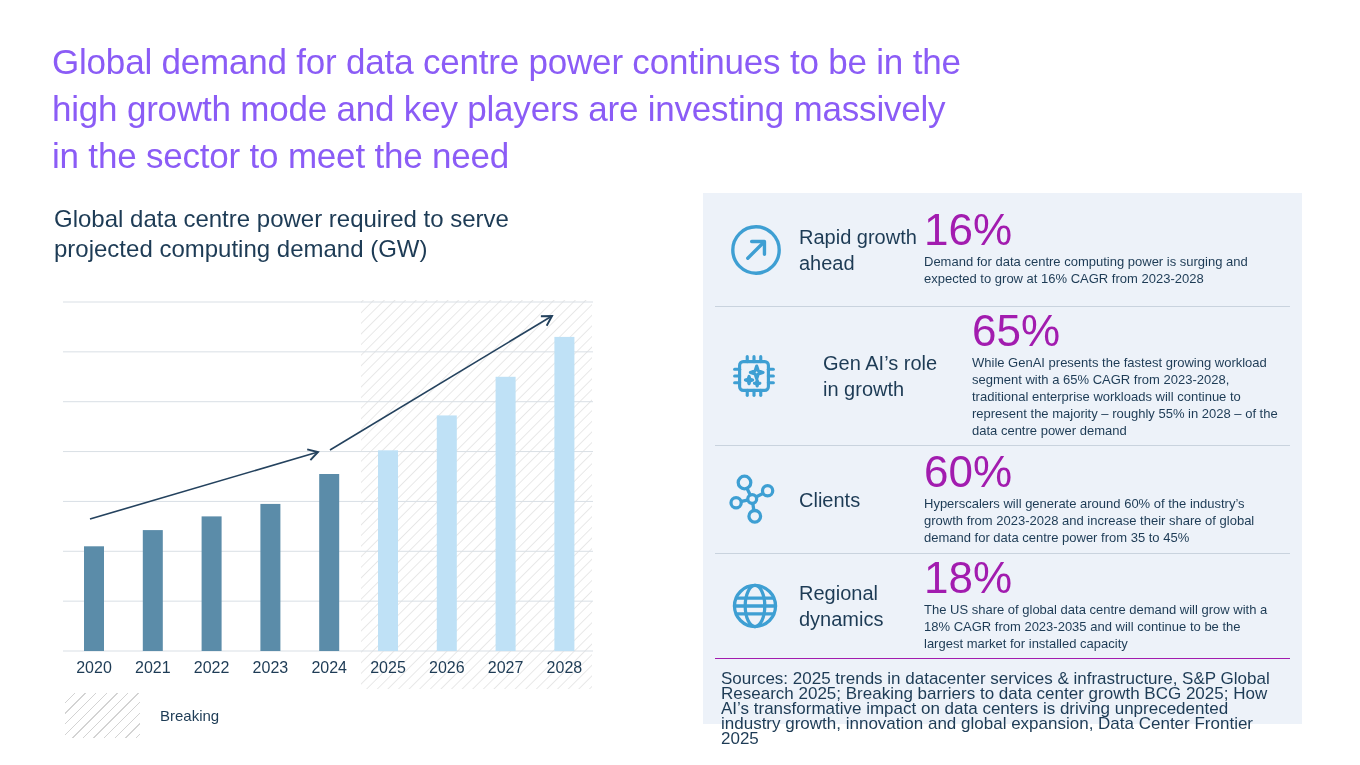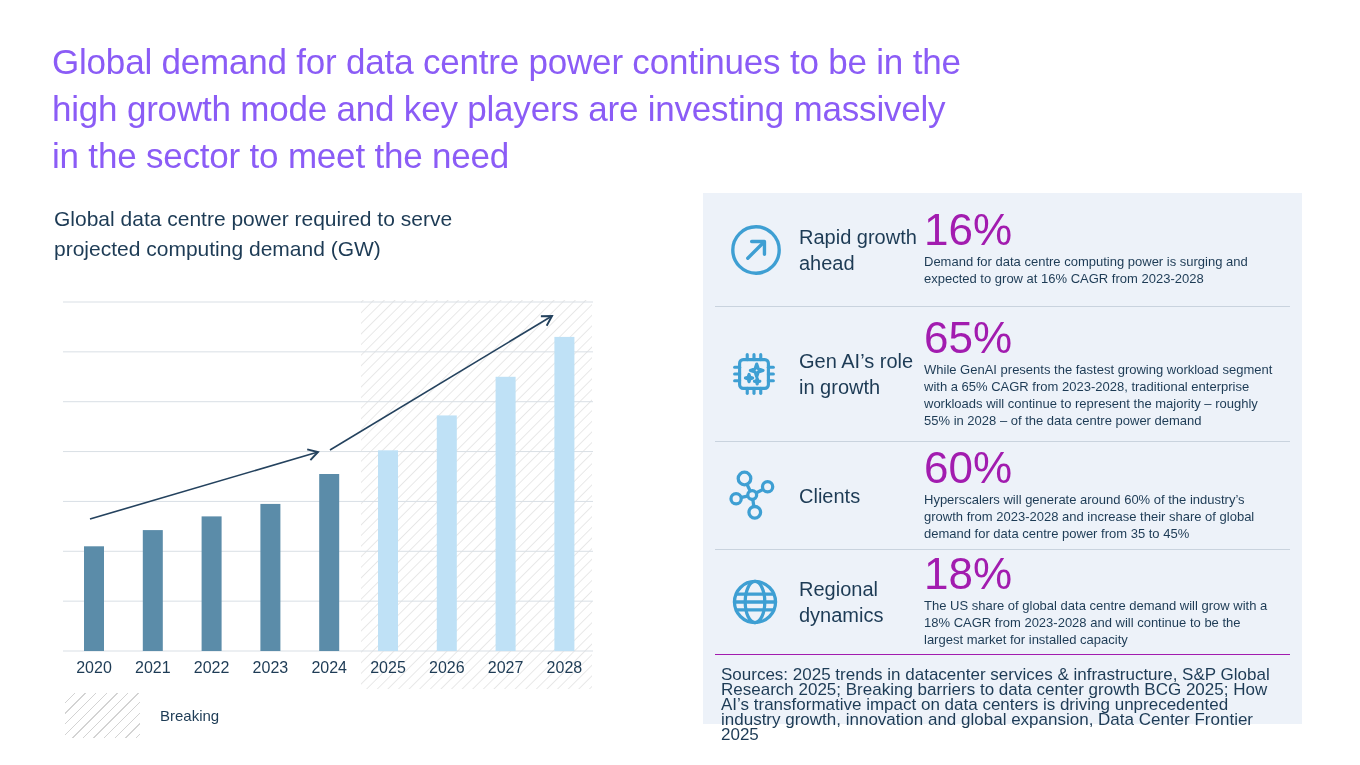--- a/index.html
+++ b/index.html
@@ -3,33 +3,33 @@
 <meta charset="utf-8">
 <style>
   html,body{margin:0;padding:0;background:#ffffff;}
   body{font-family:"Liberation Sans", sans-serif;color:#1d3b55;}
   .slide{position:relative;width:1360px;height:765px;background:#ffffff;overflow:hidden;}
 
   .main-title{position:absolute;left:52px;top:38px;width:1240px;
     font-size:35px;line-height:47px;color:#8b5cf6;letter-spacing:-0.2px;font-weight:400;}
 
   .chart-subtitle{position:absolute;left:54px;top:204px;width:560px;
-    font-size:21px;line-height:30px;color:#1d3b55;}
+    font-size:24px;line-height:30px;color:#1d3b55;}
 
   .chart-wrap{position:absolute;left:60px;top:295px;width:540px;height:400px;}
 
   .legend{position:absolute;left:65px;top:693px;display:flex;align-items:center;}
   .legend-swatch{width:75px;height:45px;
     background:repeating-linear-gradient(135deg,#ffffff 0 6.5px,#d3d3d3 6.5px 7.5px);}
   .legend-label{margin-left:20px;font-size:15px;color:#1d3b55;}
 
   .panel{position:absolute;left:703px;top:193px;width:599px;height:531px;background:#edf2f9;}
   .panel-row{display:flex;align-items:center;margin:0 12px;border-bottom:1px solid #c9d3de;
     box-sizing:border-box;padding:6px 4px;}
-  .row-1{min-height:114px;justify-content:center;} .row-2{min-height:135px;} .row-3{min-height:108px;} .row-4{min-height:105px;}
+  .row-1{min-height:114px;justify-content:center;} .row-2{min-height:135px;gap:24px;} .row-3{min-height:108px;} .row-4{min-height:105px;}
   .icon-cell{width:80px;flex:0 0 80px;display:flex;align-items:center;justify-content:flex-start;padding-left:8px;box-sizing:border-box;}
   .label-cell{width:125px;flex:0 0 125px;font-size:20px;line-height:26px;color:#1d3b55;}
   .content-cell{flex:1 1 auto;padding-right:8px;}
   .stat{font-size:44px;line-height:36px;color:#a21caf;margin-bottom:5px;}
   .desc{font-size:13px;line-height:17px;color:#1d3b55;max-width:392px;}
 
   .sources{margin:0 12px;padding:12px 18px 10px 6px;font-size:17px;line-height:15px;color:#1d3b55;max-width:566px;}
 
   .icon-cell svg{stroke:#3e9fd3;fill:none;stroke-width:1.4;stroke-linecap:round;stroke-linejoin:round;}
 </style>
@@ -169,21 +169,21 @@
           <circle cx="12" cy="12" r="8.8"></circle>
           <ellipse cx="12" cy="12" rx="4.2" ry="8.8"></ellipse>
           <line x1="4.3" y1="8.6" x2="19.7" y2="8.6"></line>
           <line x1="4.3" y1="15.4" x2="19.7" y2="15.4"></line>
           <line x1="3.2" y1="12" x2="20.8" y2="12"></line>
         </svg>
       </div>
       <div class="label-cell">Regional dynamics</div>
       <div class="content-cell">
         <div class="stat">18%</div>
-        <div class="desc">The US share of global data centre demand will grow with a 18% CAGR from 2023-2028 and will continue to be the largest market for installed capacity</div>
+        <div class="desc">The US share of global data centre demand will grow with a 18% CAGR from 2023-2035 and will continue to be the largest market for installed capacity</div>
       </div>
     </div>
 
     <div class="sources">Sources: 2025 trends in datacenter services &amp; infrastructure, S&amp;P Global Research 2025; Breaking barriers to data center growth BCG 2025; How AI’s transformative impact on data centers is driving unprecedented industry growth, innovation and global expansion, Data Center Frontier 2025</div>
 
   </div>
 
 </div>
 
 </body></html>

